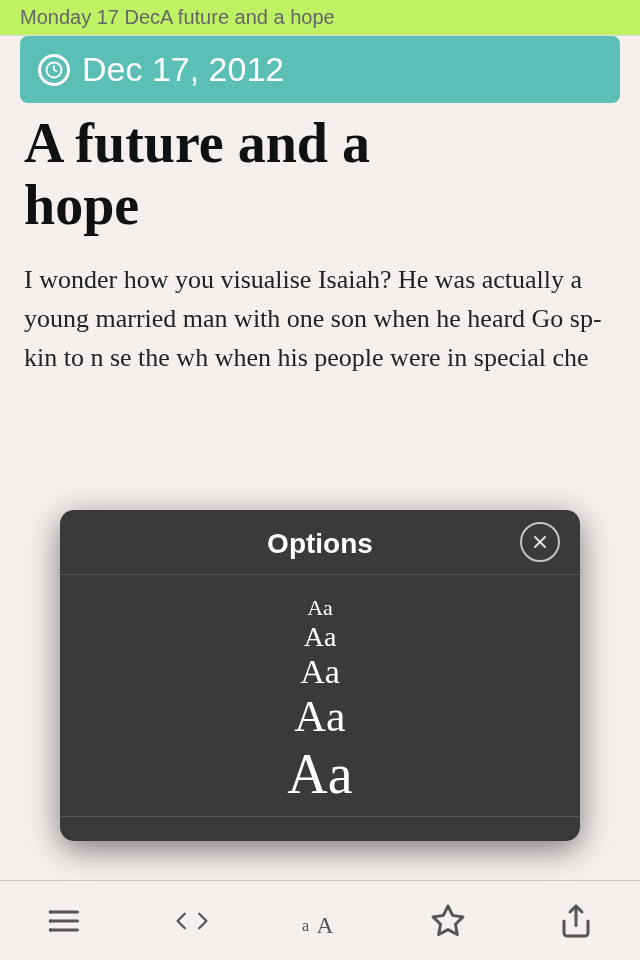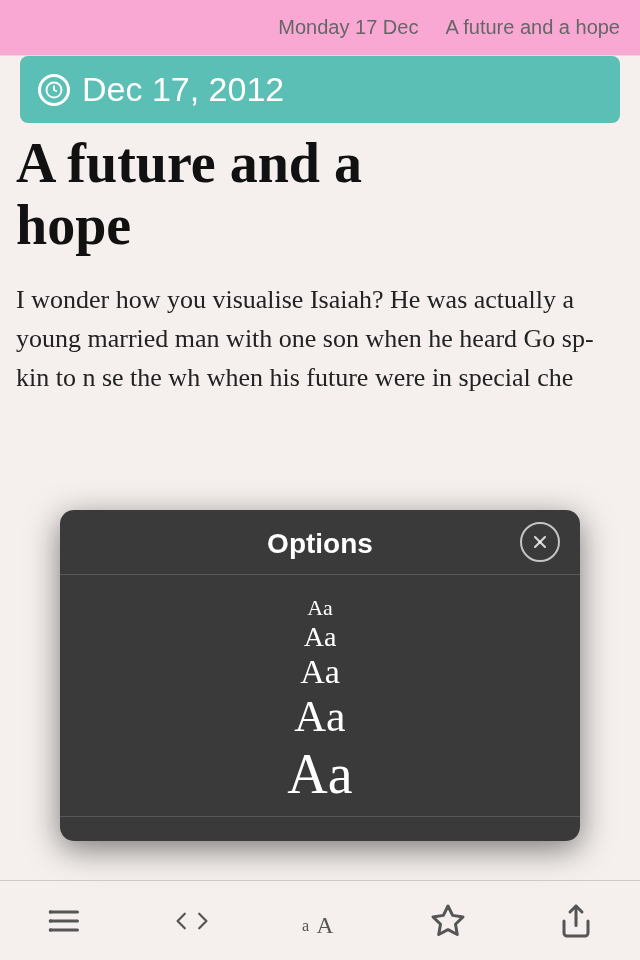--- a/index.html
+++ b/index.html
@@ -9,37 +9,36 @@
       height: 960px;
       overflow: hidden;
       font-family: Georgia, 'Times New Roman', serif;
       background: #f5f0ee;
       position: relative;
     }
 
     
     #top-bar {
       display: flex;
-      justify-content: flex-end;
+      justify-content: flex-start;
       align-items: center;
       padding: 10px 20px;
-      background: #f9a8d4;
+      background: #bef264;
       border-bottom: 1px solid #ddd;
-      height: 56px;
+      height: 36px;
     }
     #top-bar .date-label {
       font-size: 20px;
       color: #666;
       font-family: Helvetica, Arial, sans-serif;
     }
     #top-bar .title-label {
       font-size: 20px;
       color: #666;
       font-family: Helvetica, Arial, sans-serif;
-      margin-left: 27px;
     }
 
     
     #date-badge {
       background: #5bbfb5;
       margin: 0 20px;
       border-radius: 8px;
       padding: 14px 18px;
       display: flex;
       align-items: center;
@@ -61,21 +60,21 @@
     }
     #date-badge .badge-text {
       color: white;
       font-size: 34px;
       font-family: Helvetica, Arial, sans-serif;
       font-weight: 300;
     }
 
     
     #article {
-      padding: 10px 24px 0 16px;
+      padding: 10px 24px 0 24px;
     }
     #article h1 {
       font-size: 56px;
       font-weight: 900;
       line-height: 1.1;
       color: #111;
       margin-bottom: 24px;
       font-family: Georgia, serif;
     }
     #article p {
@@ -217,21 +216,21 @@
     <svg viewBox="0 0 24 24" fill="none" stroke="white" stroke-width="2.5">
       <circle cx="12" cy="12" r="10"></circle>
       <polyline points="12,6 12,12 16,14"></polyline>
     </svg>
   </div>
   <span class="badge-text">Dec 17, 2012</span>
 </div>
 
 <div id="article">
   <h1>A future and a<br>hope</h1>
-  <p>I wonder how you visualise Isaiah? He was actually a young married man with one son when he heard Go­ sp­ kin­ to n­ se­ the wh­ when his future were in special che­</p>
+  <p>I wonder how you visualise Isaiah? He was actually a young married man with one son when he heard Go­ sp­ kin­ to n­ se­ the wh­ when his people were in special che­</p>
 </div>
 
 <div id="options-overlay">
   <div id="options-header">
     <span id="options-title">Options</span>
     <button id="close-btn">
       <svg viewBox="0 0 24 24" fill="none" stroke="rgba(255,255,255,0.8)" stroke-width="2.5" stroke-linecap="round">
         <line x1="18" y1="6" x2="6" y2="18"></line>
         <line x1="6" y1="6" x2="18" y2="18"></line>
       </svg>

